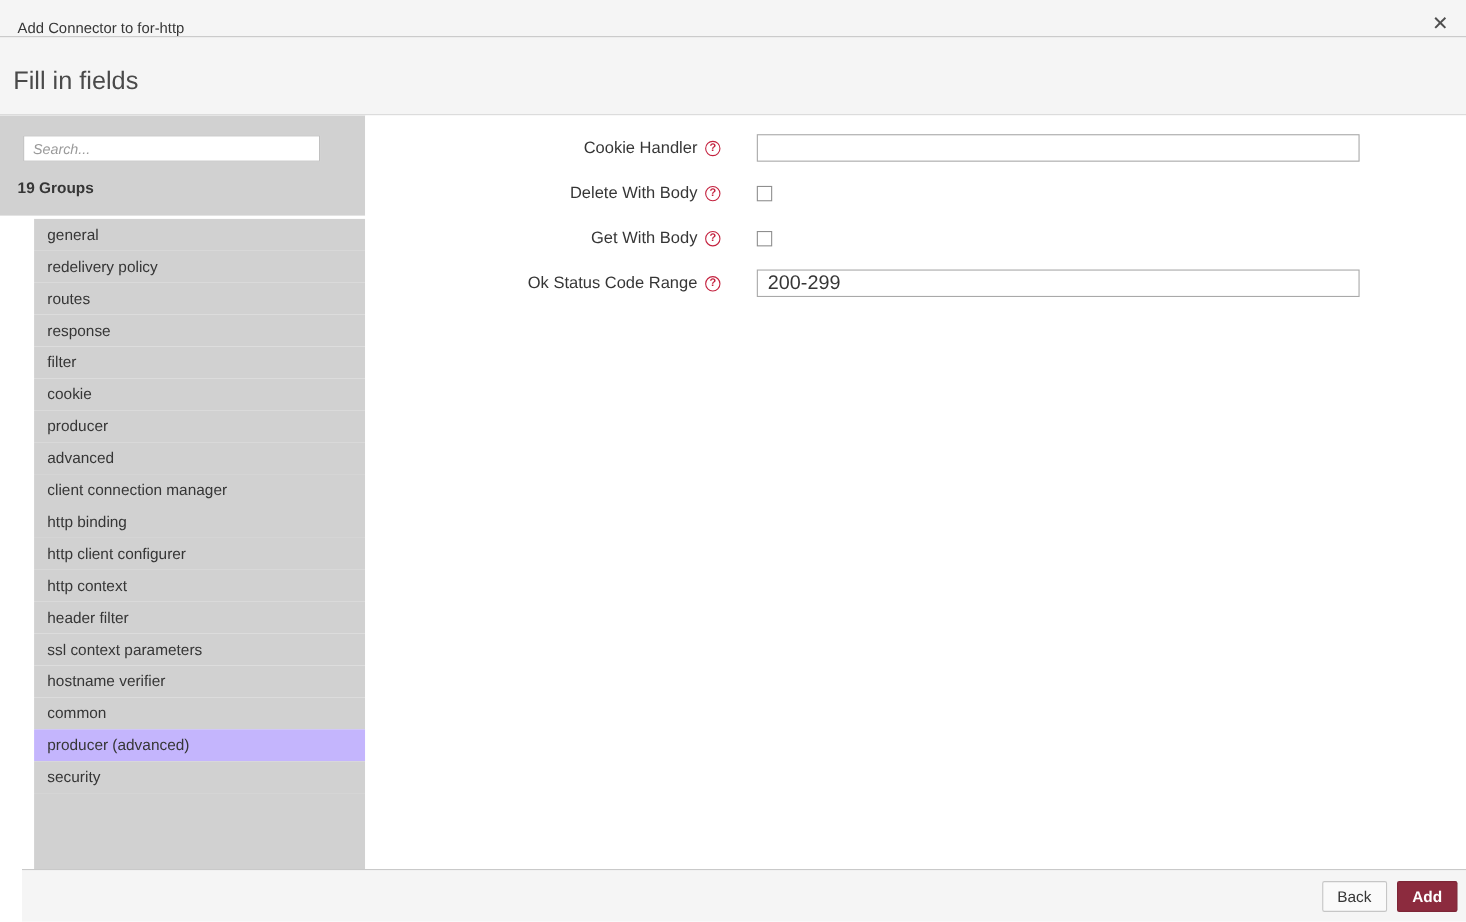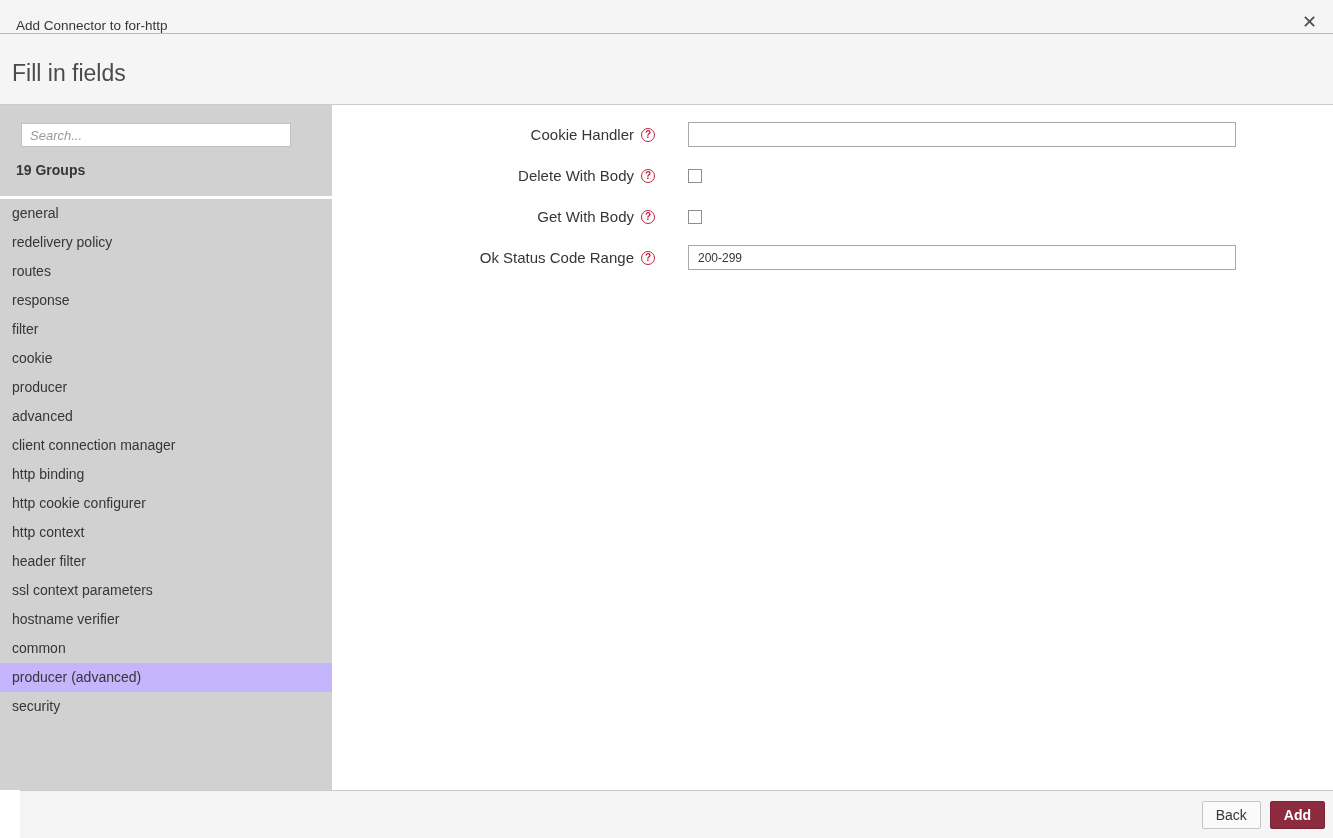--- a/index.html
+++ b/index.html
@@ -67,21 +67,21 @@
     outline: none;
     font-style: italic;
   }
   .search-input::placeholder { font-style: italic; color: #9a9a9a; }
   .groups-count {
     margin: 15px 0 0 16px;
     font-size: 14px;
     font-weight: bold;
     color: #363636;
   }
-  .group-list { flex: 1; display: flex; flex-direction: column; }
+  .group-list { flex: 1; display: flex; flex-direction: column; padding-left: 31px; }
   .group-item {
     height: 29px;
     line-height: 29px;
     padding-left: 12px;
     font-size: 14px;
     color: #363636;
     background: #d1d1d1;
     cursor: pointer;
     white-space: nowrap;
   }
@@ -118,21 +118,21 @@
     justify-content: center;
     line-height: 1;
     flex: none;
   }
   .control-cell { margin-left: 33px; display: flex; align-items: center; }
   .text-input {
     width: 548px;
     height: 25px;
     border: 1px solid #a9a9a9;
     padding: 0 9px;
-    font-size: 12px;
+    font-size: 18px;
     font-family: "Liberation Sans", sans-serif;
     color: #363636;
     background: #fff;
     outline: none;
   }
   .checkbox {
     appearance: none;
     -webkit-appearance: none;
     width: 14px;
     height: 14px;
@@ -196,21 +196,21 @@
       <div class="group-item">general</div>
       <div class="group-item">redelivery policy</div>
       <div class="group-item">routes</div>
       <div class="group-item">response</div>
       <div class="group-item">filter</div>
       <div class="group-item">cookie</div>
       <div class="group-item">producer</div>
       <div class="group-item">advanced</div>
       <div class="group-item">client connection manager</div>
       <div class="group-item">http binding</div>
-      <div class="group-item">http cookie configurer</div>
+      <div class="group-item">http client configurer</div>
       <div class="group-item">http context</div>
       <div class="group-item">header filter</div>
       <div class="group-item">ssl context parameters</div>
       <div class="group-item">hostname verifier</div>
       <div class="group-item">common</div>
       <div class="group-item selected">producer (advanced)</div>
       <div class="group-item">security</div>
       <div class="group-filler"></div>
     </div>
   </div>

